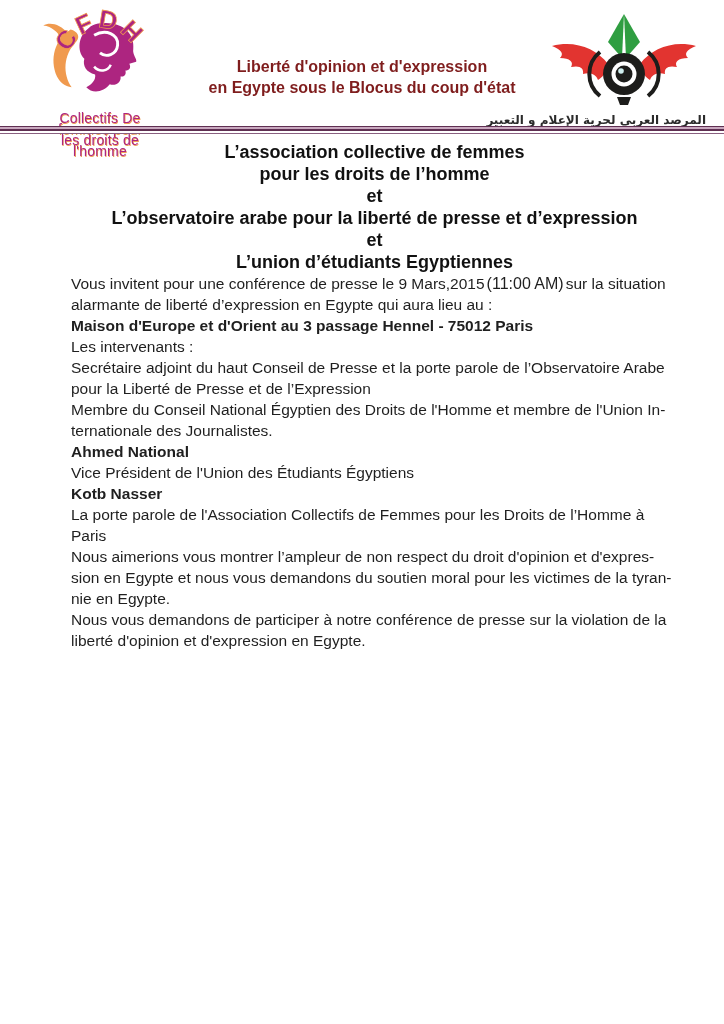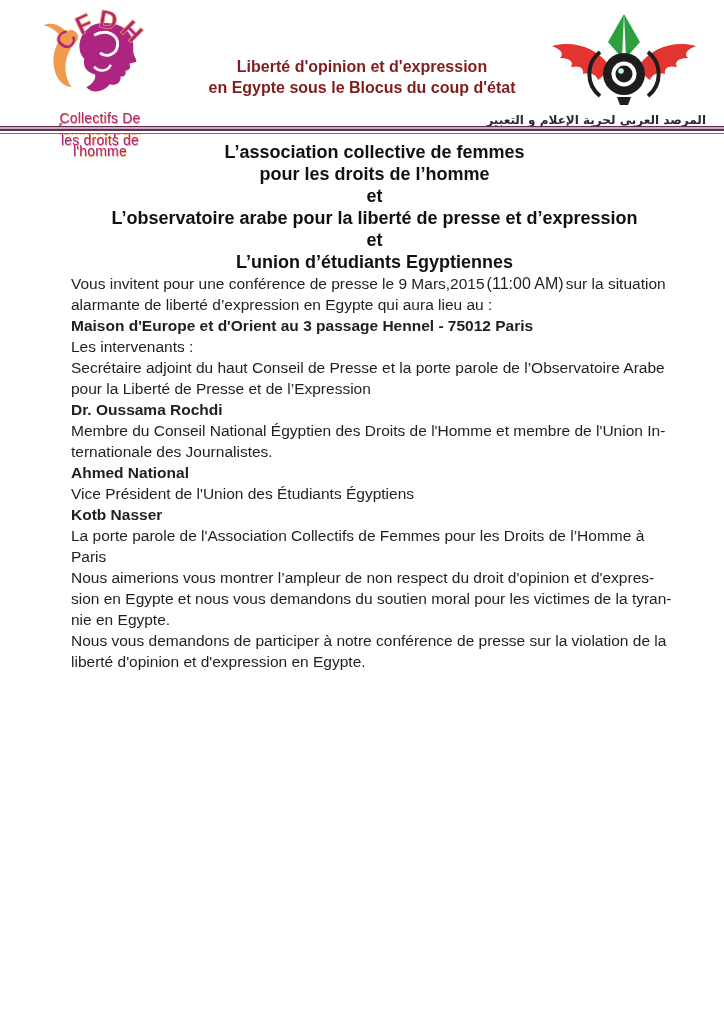--- a/index.html
+++ b/index.html
@@ -117,21 +117,20 @@
     <p class="body-p venue">Maison d'Europe et d'Orient au 3 passage Hennel - 75012 Paris</p>
 
     <p class="body-p speakers-label">Les intervenants :</p>
 
     <div class="speaker">
       <div>Secrétaire adjoint du haut Conseil de Presse et la porte parole de l’Observatoire Arabe</div>
       <div>pour la Liberté de Presse et de l’Expression</div>
     </div>
 
     <div class="speaker">
-      <div class="speaker-name">Dr. Oussama Rochdi</div>
       <div>Membre du Conseil National Égyptien des Droits de l'Homme et membre de l'Union In-</div>
       <div>ternationale des Journalistes.</div>
     </div>
 
     <div class="speaker">
       <div class="speaker-name">Ahmed National</div>
       <div>Vice Président de l'Union des Étudiants Égyptiens</div>
     </div>
 
     <div class="speaker">

